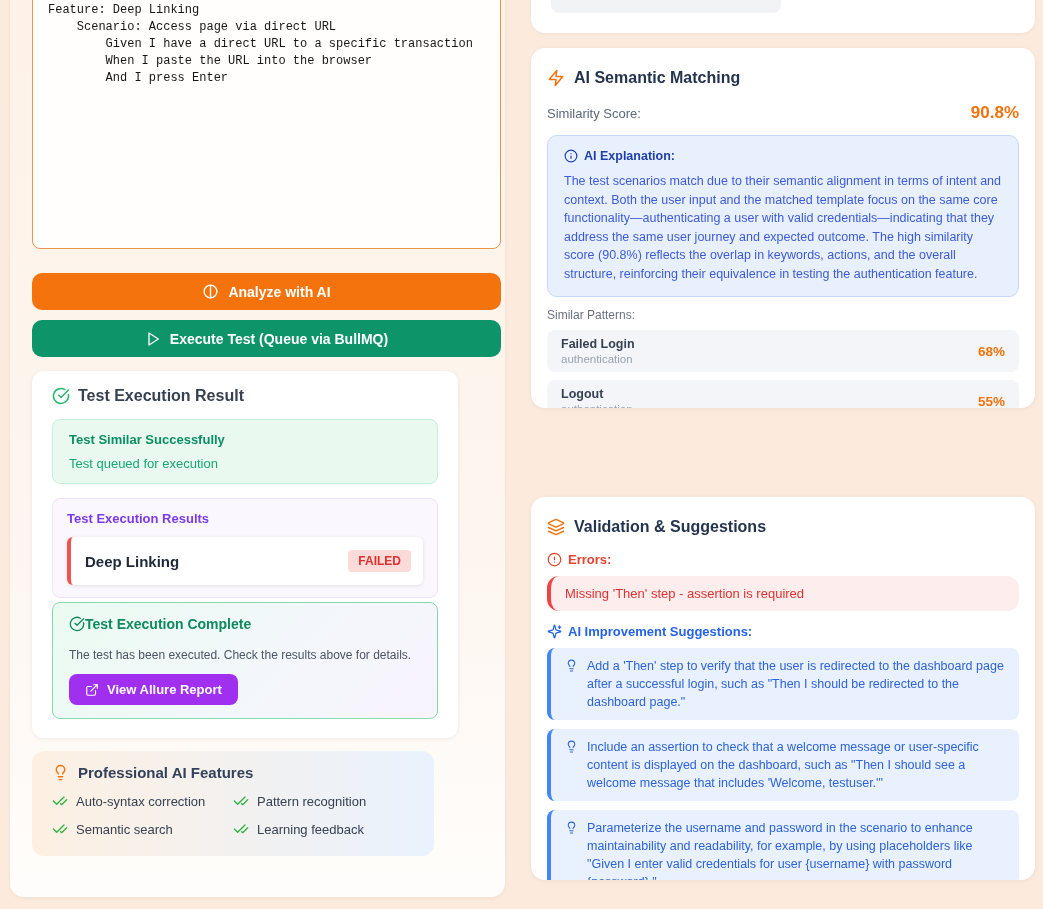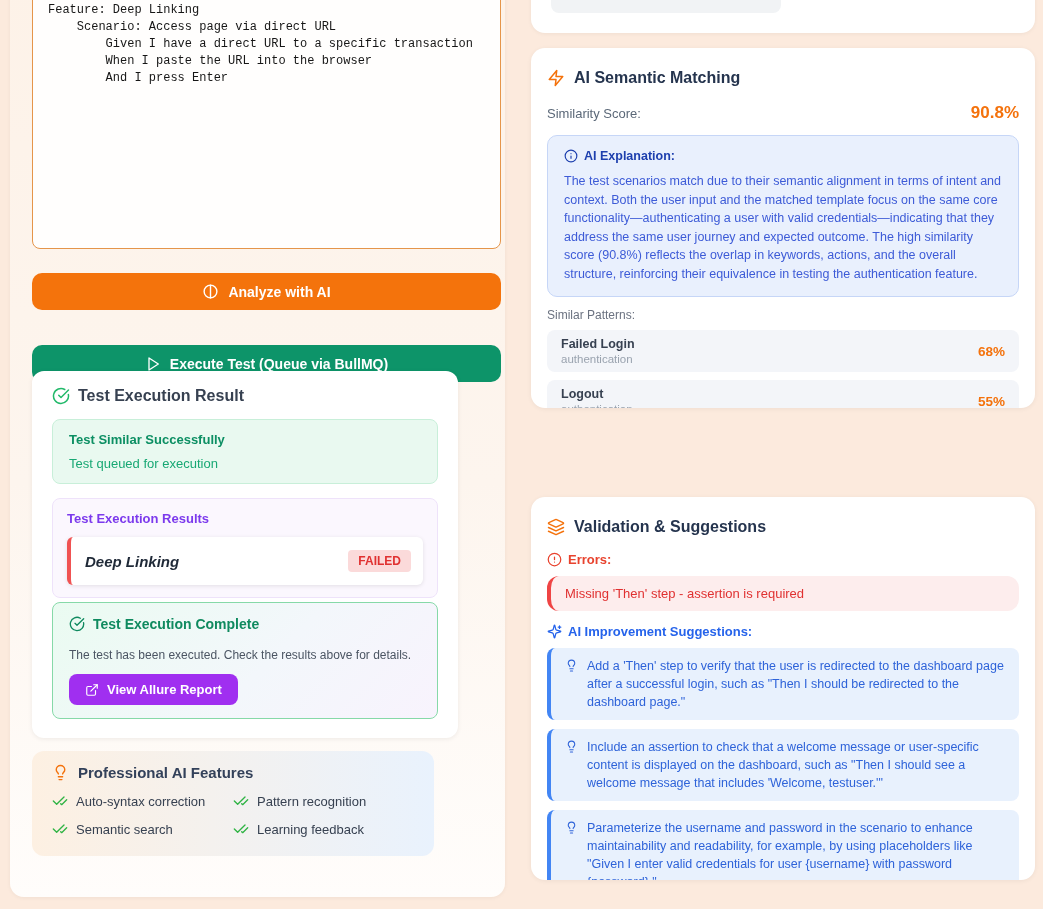--- a/index.html
+++ b/index.html
@@ -31,21 +31,21 @@
     resize:none; outline:none; white-space:pre; overflow:hidden;
   }
   .btn-big {
     left:22px; width:469px; height:37px;
     border:none; border-radius:10px;
     display:flex; align-items:center; justify-content:center; gap:9px;
     color:#fff; font-size:14px; font-weight:bold; cursor:pointer;
     font-family:"Liberation Sans", sans-serif;
   }
   .btn-analyze { top:297px; background:#f4730c; }
-  .btn-execute { top:344px; background:#0d9469;margin-top:25px; }
+  .btn-execute { top:344px; background:#0d9469; }
 
   .result-card {
     left:22px; top:395px; width:426px; height:367px;
     background:#fff; border-radius:12px;
     box-shadow:0 1px 5px rgba(0,0,0,.07);
     padding:16px 20px; overflow:hidden;
   }
   .card-h3 { display:flex; align-items:center; gap:8px;
     font-size:16px; font-weight:bold; color:#374151; margin-bottom:14px; }
   .box-green {
@@ -59,31 +59,31 @@
     padding:12px 14px; margin-bottom:4px;
   }
   .box-purple .t { font-size:13px; font-weight:bold; color:#7c3aed; }
   .test-item {
     margin-top:11px; background:#fff; border-radius:6px;
     border-left:4px solid #f05252;
     box-shadow:0 1px 4px rgba(0,0,0,.10);
     padding:13px 12px 13px 14px;
     display:flex; align-items:center; justify-content:space-between;
   }
-  .test-item .name { font-size:15px; font-weight:bold; color:#1f2937;font-style:italic; }
+  .test-item .name { font-size:15px; font-weight:bold; color:#1f2937; }
   .badge-failed {
     background:#fbdada; color:#e03131; font-size:12px; font-weight:bold;
     padding:4px 10px; border-radius:4px;
   }
   .box-complete {
     border:1px solid #86d9a8; border-radius:8px;
     background:linear-gradient(135deg,#eafbf1 0%,#f3f7fb 55%,#f8f3fd 100%);
     padding:13px 16px;
   }
-  .box-complete .head { display:flex; align-items:center; gap:8px;
+  .box-complete .head { display:flex; align-items:center; gap:0;
     font-size:14px; font-weight:bold; color:#0f8a5f; }
   .box-complete .m { font-size:12px; color:#4b5563; margin:16px 0 12px; }
   .btn-allure {
     display:inline-flex; align-items:center; gap:8px;
     background:#a02ff0; color:#fff; border:none; border-radius:8px;
     padding:8px 16px; font-size:13px; font-weight:bold; cursor:pointer;
     font-family:"Liberation Sans", sans-serif;
   }
 
   .features-card {

